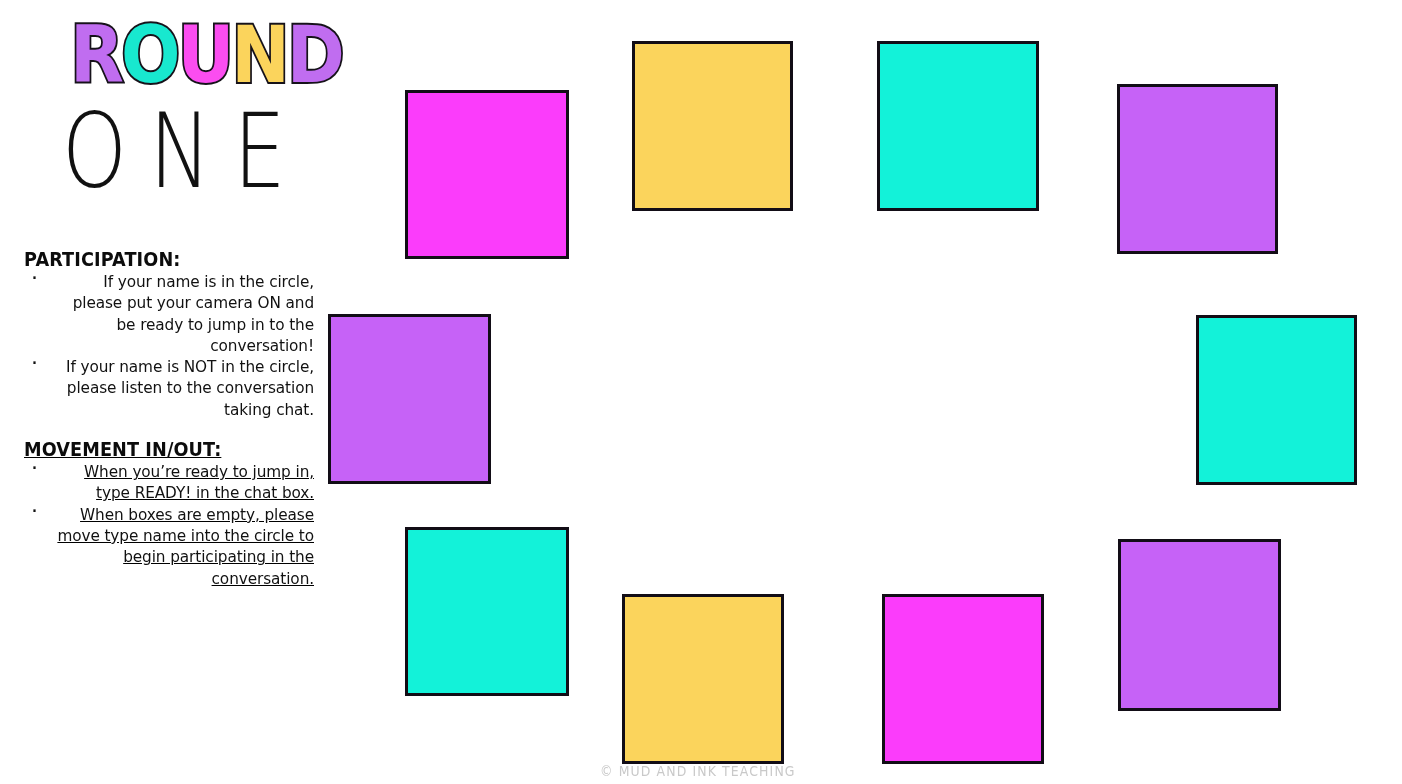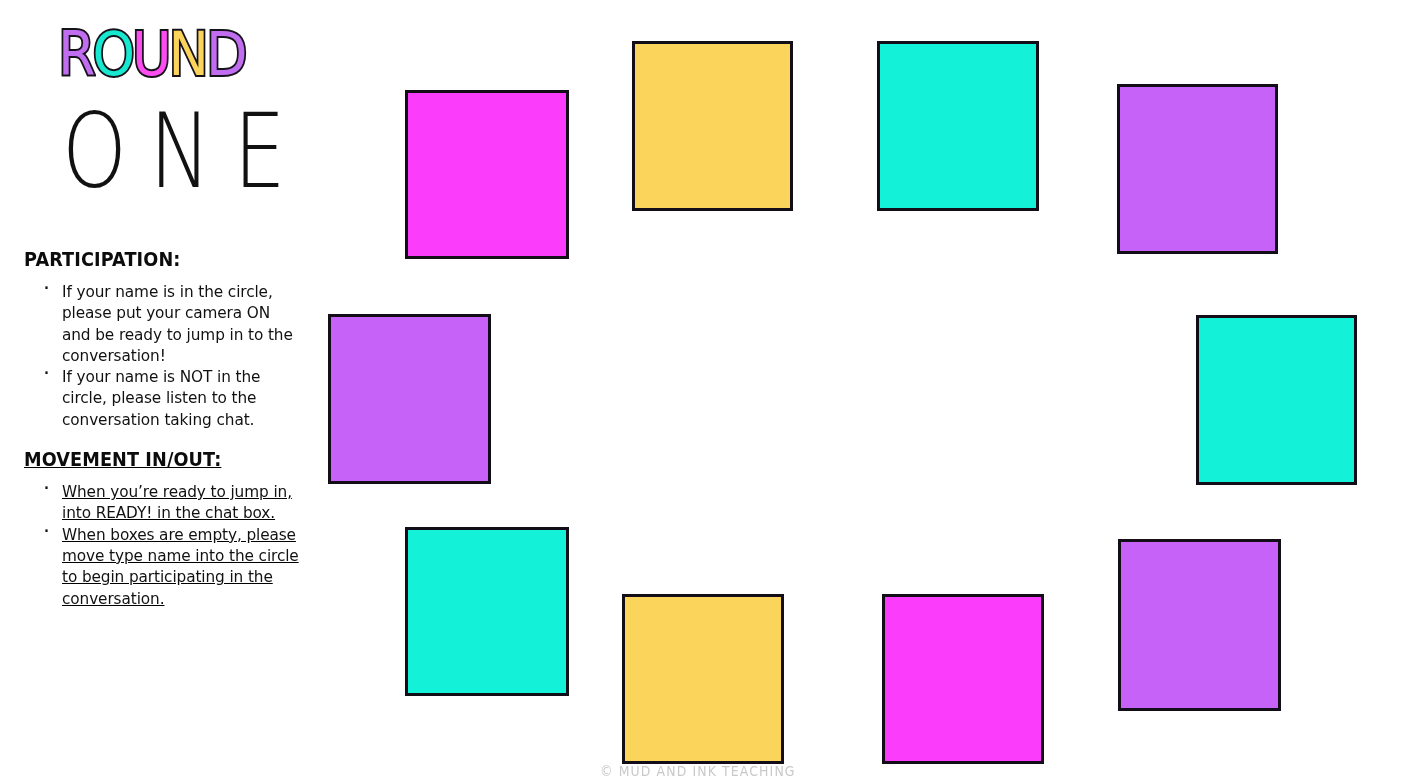--- a/index.html
+++ b/index.html
@@ -28,25 +28,25 @@
   #title-block {
     position: absolute;
     left: 52px;
     top: 8px;
     width: 270px;
     height: 215px;
   }
 
   #round-word {
     position: absolute;
-    left: 6px;
+    left: 18px;
     top: 10px;
     font-family: "DejaVu Sans", sans-serif;
-    font-weight: 400;
-    font-size: 54px;
+    font-weight: 700;
+    font-size: 70px;
     line-height: 74px;
     letter-spacing: -3px;
     white-space: nowrap;
     filter: drop-shadow(0 0 6px rgba(255,255,255,0.95))
             drop-shadow(0 0 12px rgba(255,255,255,0.75));
   }
   #round-word span {
     -webkit-text-stroke: 3.5px #16121a;
     paint-order: stroke fill;
     display: inline-block;
@@ -89,22 +89,23 @@
     line-height: 22px;
     letter-spacing: 0.1px;
     color: #0c0c0c;
     transform: scaleX(0.93);
     transform-origin: left center;
     margin: 0 0 2px 0;
   }
 
   ul.bullets {
     list-style: none;
-    margin: 12px;
+    margin: 0;
     padding: 0;
+    text-align: right;
   }
   ul.bullets li {
     position: relative;
     padding-left: 26px;
     font-family: "DejaVu Sans", sans-serif;
     font-weight: 400;
     font-size: 15.3px;
     line-height: 21.3px;
     color: #111111;
     letter-spacing: -0.1px;
@@ -157,21 +158,21 @@
       <div class="section-heading">PARTICIPATION:</div>
       <ul class="bullets">
         <li>If your name is in the circle, please put your camera ON and be ready to jump in to the conversation!</li>
         <li>If your name is NOT in the circle, please listen to the conversation taking chat.</li>
       </ul>
     </div>
 
     <div class="section">
       <div class="section-heading">MOVEMENT IN/OUT:</div>
       <ul class="bullets">
-        <li>When you’re ready to jump in, into READY! in the chat box.</li>
+        <li>When you’re ready to jump in, type READY! in the chat box.</li>
         <li>When boxes are empty, please move type name into the circle to begin participating in the conversation.</li>
       </ul>
     </div>
 
   </div>
 
   <div id="squares-layer">
       <div class="square" style="left: 405px; top: 90px; width: 164px; height: 169px; background: rgb(251, 60, 251); border-color: rgb(18, 13, 22);"></div>
       <div class="square" style="left: 632px; top: 41px; width: 161px; height: 170px; background: rgb(251, 212, 92); border-color: rgb(18, 13, 22);"></div>
       <div class="square" style="left: 877px; top: 41px; width: 162px; height: 170px; background: rgb(19, 242, 217); border-color: rgb(18, 13, 22);"></div>

